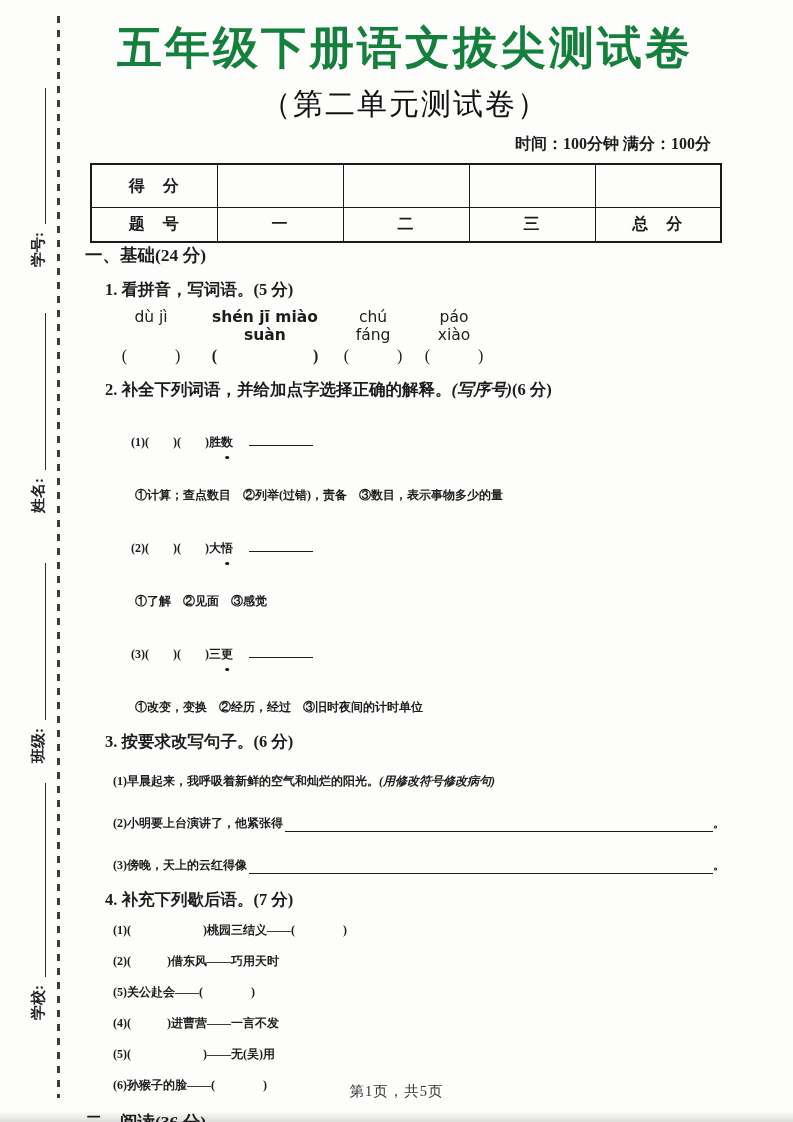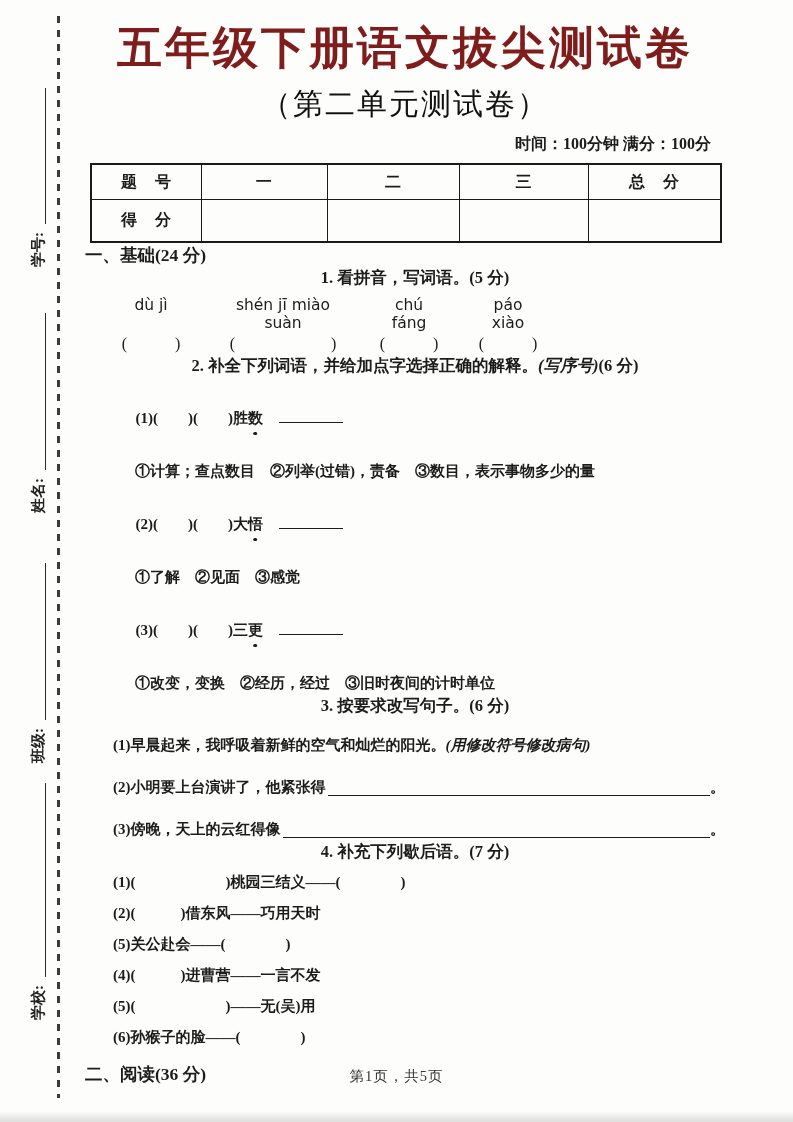--- a/index.html
+++ b/index.html
@@ -24,21 +24,21 @@
     transform:rotate(-90deg); transform-origin:top left;
     font-size:15px; font-weight:600; color:#222;
   }
   .m-line { flex:1; border-bottom:1.6px solid #2b2b2b; height:58%; }
 
   
   .content { position:absolute; left:85px; top:20px; width:640px; }
 
   .title {
     text-align:center; font-size:45px; font-weight:800;
-    letter-spacing:3px; line-height:1.25; color:#7f1d1d;
+    letter-spacing:3px; line-height:1.25; color:#15803d;
   }
   .subtitle {
     text-align:center; font-size:30px; font-weight:500;
     letter-spacing:2px; margin-top:8px; color:#111;
   }
   .meta {
     text-align:right; padding-right:14px; margin-top:9px;
     font-size:16px; font-weight:600;
   }
 
@@ -48,34 +48,34 @@
   }
   table.score th, table.score td {
     border:1.6px solid #1a1a1a; text-align:center;
     font-size:16px; font-weight:700; letter-spacing:1px;
   }
   table.score th { height:35px; }
   table.score td { height:43px; }
   .c0 { width:17.5%; } .c1 { width:20%; } .c2 { width:21%; } .c3 { width:20.5%; } .c4 { width:21%; }
 
   .sec-h { margin-top:0; font-size:17.5px; font-weight:700; }
-  .q-h   { margin-top:0;  padding-left:20px; font-size:16.5px; font-weight:700;text-align:center; }
+  .q-h   { margin-top:12px;  padding-left:20px; font-size:16.5px; font-weight:700; }
 
   .pinyin-row, .bracket-row {
-    display:flex; margin-left:27px; gap:33px;
+    display:flex; margin-left:27px; gap:15px;
   }
   .pinyin-row { margin-top:7px; }
   .bracket-row { margin-top:2px; }
   .py-col { text-align:center;
     font-family:"DejaVu Sans","Liberation Sans",sans-serif;
     font-size:15.5px; font-weight:500; }
   .bk-col { text-align:center; font-size:16px; white-space:pre; }
-  .w1 { width:78px; } .w2 { width:120px; } .w3 { width:66px;text-align:center; } .w4 { width:66px; }
-
-  .line { margin-top:7px; line-height:23px; font-size:15px; }
+  .w1 { width:78px; } .w2 { width:120px;font-weight:bold; } .w3 { width:66px;text-align:center; } .w4 { width:66px; }
+
+  .line { margin-top:7px; line-height:23px; font-size:12px; }
   .stem { padding-left:28px; font-weight:700; white-space:pre; }
   .opts { padding-left:50px; font-weight:600; white-space:pre; }
   .subitem { padding-left:28px; font-weight:600; }
   .note { font-style:italic; font-weight:600; }
   .hxy  { padding-left:28px; font-weight:700; white-space:pre; line-height:24px; }
 
   .dotchar { position:relative; display:inline-block; }
   .dotchar::after {
     content:""; position:absolute; left:50%; bottom:-5px;
     width:3.6px; height:3.6px; border-radius:50%;
@@ -89,21 +89,21 @@
   .fill-row .lead { font-weight:600; white-space:pre; }
   .fill-row .fill { flex:1; border-bottom:1.6px solid #1c1c1c; margin:0 0 3px 2px; }
   .fill-row .tail { font-weight:600; }
 
   .q3-first { margin-top:17px; }
   .q3-gap   { margin-top:19px; }
 
   .part2-h { margin-top:13px; }
 
   .footer {
-    position:absolute; left:0; right:0; bottom:36px;
+    position:absolute; left:0; right:0; bottom:21px;
     text-align:center; font-size:14.5px; color:#333; letter-spacing:1px;
   }
   .bottom-edge {
     position:absolute; left:0; right:0; bottom:0; height:11px;
     background:linear-gradient(to bottom,rgba(0,0,0,0),rgba(0,0,0,0.13));
   }
 </style>
 </head>
 <body>
 
@@ -130,32 +130,32 @@
 
   <div class="content">
 
     <div class="title">五年级下册语文拔尖测试卷</div>
     <div class="subtitle">（第二单元测试卷）</div>
     <div class="meta">时间：100分钟  满分：100分</div>
 
     <table class="score">
       <tbody>
           <tr>
+        <td>得　分</td>
+        <td></td>
+        <td></td>
+        <td></td>
+        <td></td>
+      </tr>
+      <tr>
         <th class="c0">题　号</th>
         <th class="c1">一</th>
         <th class="c2">二</th>
         <th class="c3">三</th>
         <th class="c4">总　分</th>
-      </tr>
-      <tr>
-        <td>得　分</td>
-        <td></td>
-        <td></td>
-        <td></td>
-        <td></td>
       </tr>
     </tbody>
       </table>
 
     <div class="sec-h">一、基础(24 分)</div>
 
     <div class="q-h">1. 看拼音，写词语。(5 分)</div>
     <div class="pinyin-row">
       <span class="py-col w1">dù jì</span>
       <span class="py-col w2">shén jī miào suàn</span>

